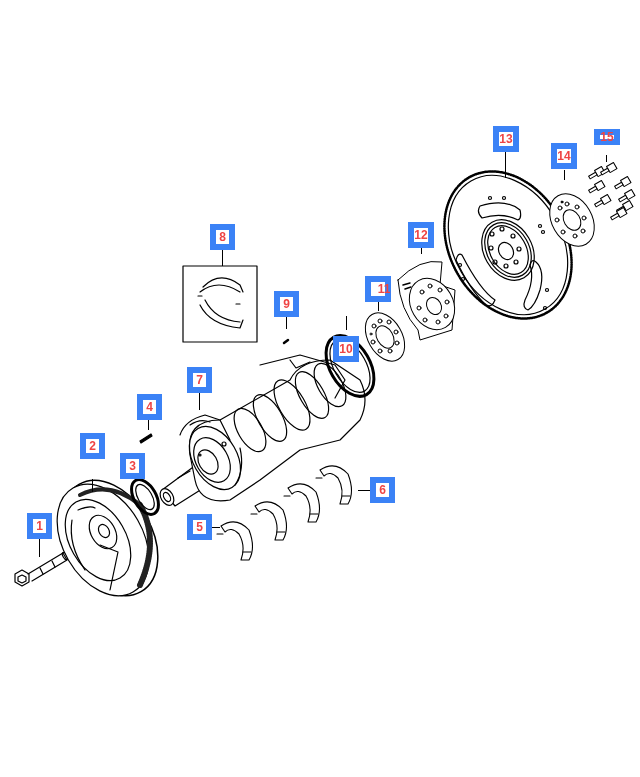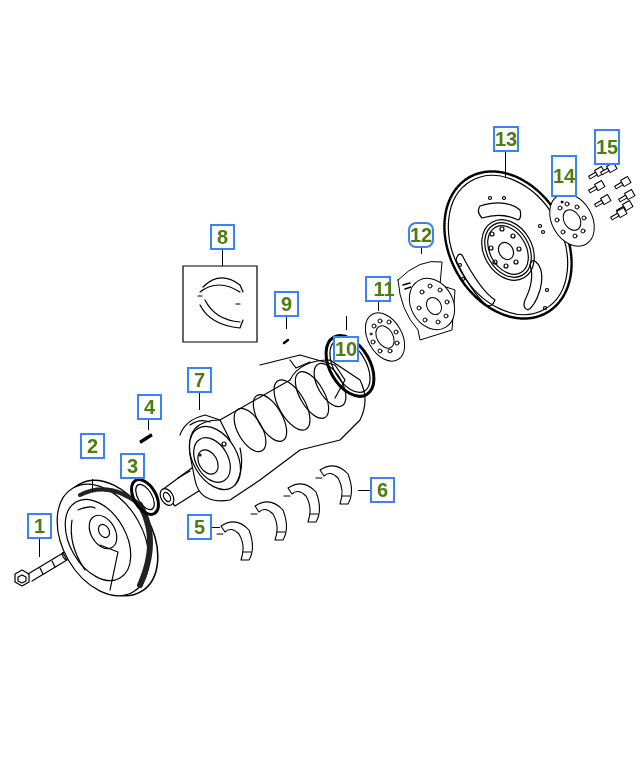--- a/index.html
+++ b/index.html
@@ -1,23 +1,23 @@
 <!DOCTYPE html>
 <html><head>
 <meta charset="utf-8">
 <style>
   html, body { margin: 0; padding: 0; background: #ffffff; }
   body { width: 640px; height: 777px; position: relative; overflow: hidden;
          font-family: "Liberation Sans", sans-serif; }
   #canvas { position: absolute; left: 0; top: 0; width: 640px; height: 777px; }
   .callout {
     position: absolute; box-sizing: border-box;
-    border: 2px solid #3b82f6; background: #fff; color: #4d7c0f;
+    border: 6px solid #3b82f6; background: #fff; color: #ef4444;
     font-family: "Liberation Sans", sans-serif; font-weight: bold;
-    font-size: 20px; line-height: 1; display: flex; align-items: center;
+    font-size: 12px; line-height: 1; display: flex; align-items: center;
     justify-content: center; cursor: pointer;
   }
   .callout span { display: block; }
   .leader { position: absolute; background: #000; }
 </style>
 </head>
 <body>
 
 <svg id="canvas" viewBox="0 0 640 777" xmlns="http://www.w3.org/2000/svg" fill="none" stroke="#000" stroke-width="1.2" stroke-linejoin="round" stroke-linecap="round">
 
@@ -260,24 +260,24 @@
   </div>
 <div class="callout" style="left:274px;top:291px;width:25px;height:26px;">
     <span>9</span>
   </div>
 <div class="callout" style="left:333px;top:290px;width:26px;height:26px;margin-top:46px;">
     <span>10</span>
   </div>
 <div class="callout" style="left:365px;top:276px;width:26px;height:26px;padding-left:12px;">
     <span>11</span>
   </div>
-<div class="callout" style="left:408px;top:222px;width:26px;height:26px;border-radius:8px;">
+<div class="callout" style="left:408px;top:222px;width:26px;height:26px;">
     <span>12</span>
   </div>
 <div class="callout" style="left:493px;top:126px;width:26px;height:26px;">
     <span>13</span>
   </div>
-<div class="callout" style="left:551px;top:155px;width:26px;height:42px;">
+<div class="callout" style="left:551px;top:143px;width:26px;height:26px;">
     <span>14</span>
   </div>
-<div class="callout" style="left:594px;top:129px;width:26px;height:36px;">
+<div class="callout" style="left:594px;top:129px;width:26px;height:16px;">
     <span>15</span>
   </div>
 
 </body></html>

